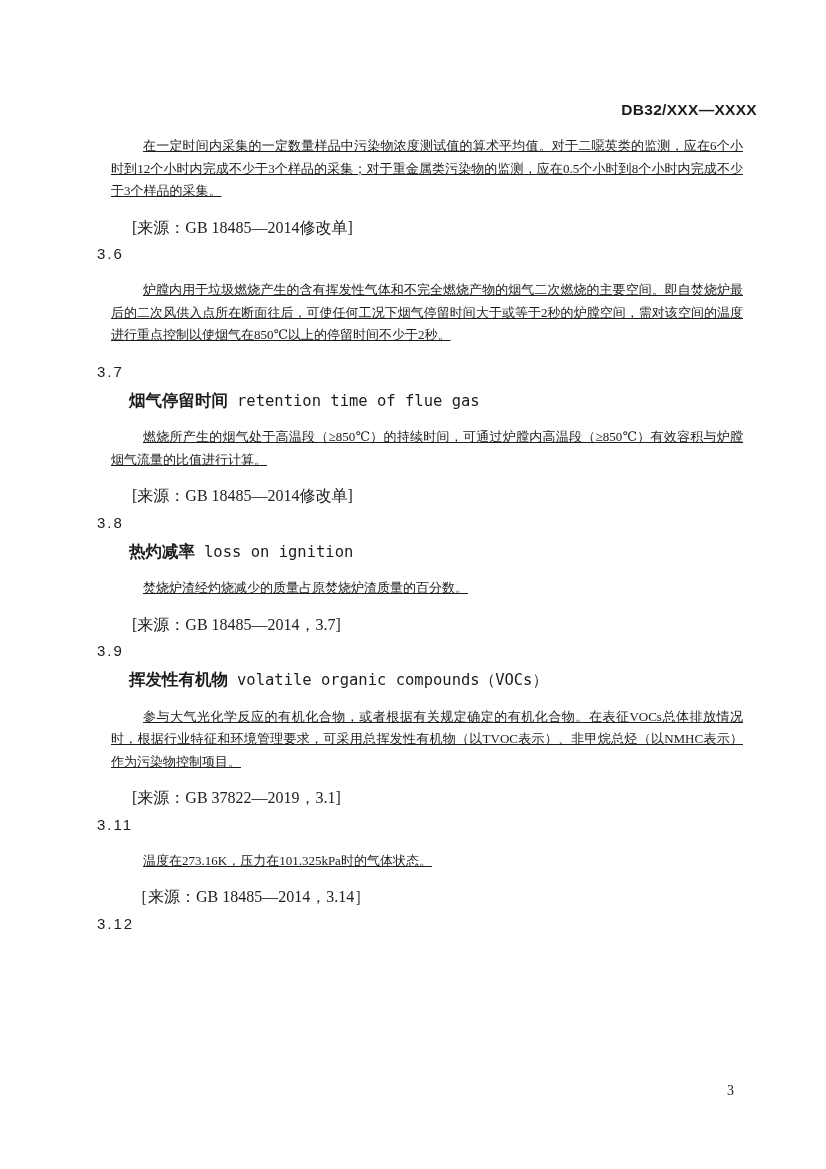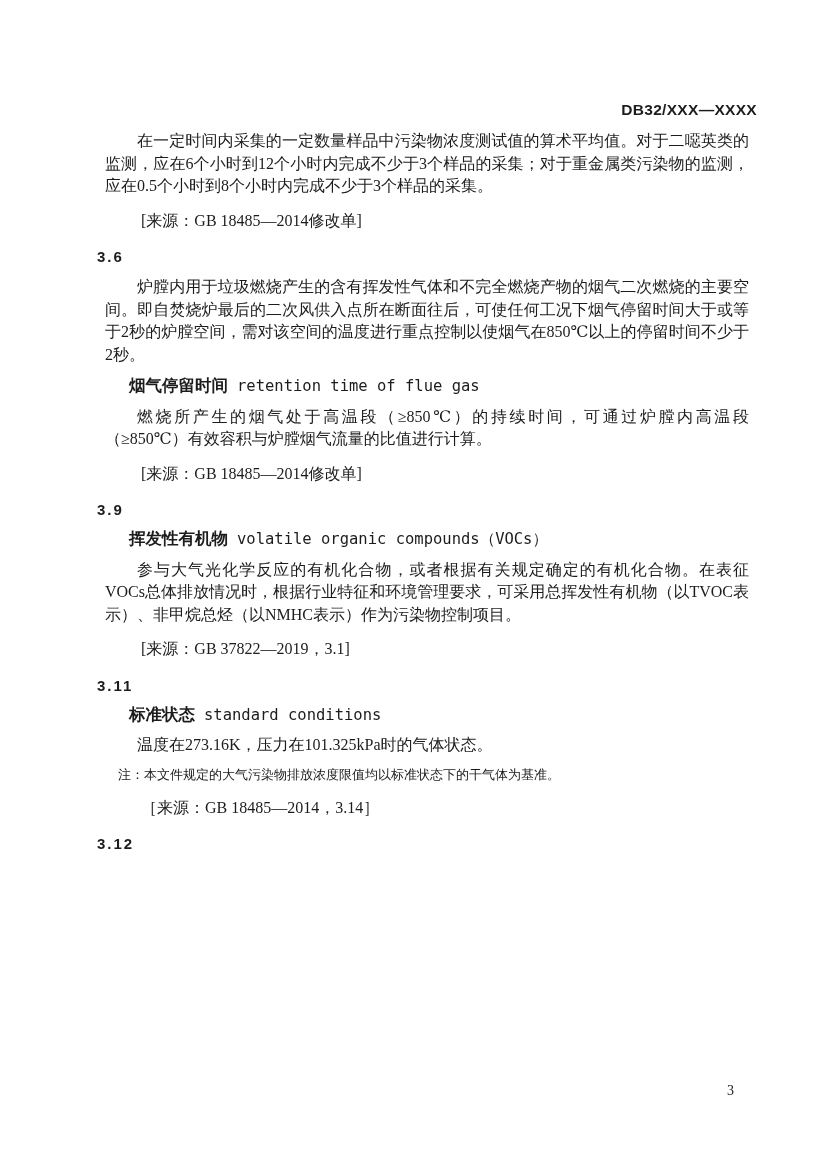--- a/index.html
+++ b/index.html
@@ -30,22 +30,21 @@
     line-height: 22px;
     letter-spacing: 0.3px;
     margin: 0 0 9px 0;
   }
   .sec { margin: 0; }
   .sec-num {
     font-family: "Liberation Sans", "DejaVu Sans", sans-serif;
     font-size: 15px;
     line-height: 22px;
     letter-spacing: 2px;
-    margin: 14px 0 6px 0;
-    font-weight: bold;
+    margin: 4px 0 6px 0;
   }
   .term-heading {
     margin: 0;
     font-size: 16.5px;
     line-height: 22.5px;
     text-indent: 32px;
     font-weight: bold;
     font-family: "Liberation Sans", "DejaVu Sans", sans-serif;
     white-space: nowrap;
   }
@@ -53,34 +52,35 @@
     font-family: "Liberation Sans", "DejaVu Sans", sans-serif;
     font-weight: bold;
   }
   .term-en {
     font-family: "DejaVu Sans Mono", "Liberation Mono", monospace;
     font-weight: normal;
     font-size: 15.5px;
     margin-left: 9px;
   }
   .definition {
-    margin: 8px;
-    font-size: 16px;
+    margin: 14px;
+    font-size: 13px;
     line-height: 22.5px;
     text-align: justify;
     text-indent: 32px;
+    text-decoration: underline;
   }
   .note {
     margin: 1px 0 0 0;
     font-size: 13px;
     line-height: 20px;
     text-indent: 21px;
   }
   .source {
-    margin: 12px;
+    margin: 3px;
     font-size: 16px;
     line-height: 22.5px;
     text-indent: 32px;
   }
   .page-number {
     position: absolute;
     top: 1082px;
     right: 92px;
     font-size: 14px;
     line-height: 18px;
@@ -97,39 +97,44 @@
       <p class="definition auto-hide">在一定时间内采集的一定数量样品中污染物浓度测试值的算术平均值。对于二噁英类的监测，应在6个小时到12个小时内完成不少于3个样品的采集；对于重金属类污染物的监测，应在0.5个小时到8个小时内完成不少于3个样品的采集。</p>
       <p class="source auto-hide">[来源：GB 18485—2014修改单]</p>
     </section>
 
   <section class="sec">
       <div class="sec-num auto-hide">3.6</div>
       <p class="definition auto-hide">炉膛内用于垃圾燃烧产生的含有挥发性气体和不完全燃烧产物的烟气二次燃烧的主要空间。即自焚烧炉最后的二次风供入点所在断面往后，可使任何工况下烟气停留时间大于或等于2秒的炉膛空间，需对该空间的温度进行重点控制以使烟气在850℃以上的停留时间不少于2秒。</p>
     </section>
 
   <section class="sec">
+      <div class="sec-num auto-hide">3.7</div>
       <div class="term-heading auto-hide"><span class="term-zh">烟气停留时间</span><span class="term-en">retention time of flue gas</span></div>
       <p class="definition auto-hide">燃烧所产生的烟气处于高温段（≥850℃）的持续时间，可通过炉膛内高温段（≥850℃）有效容积与炉膛烟气流量的比值进行计算。</p>
       <p class="source auto-hide">[来源：GB 18485—2014修改单]</p>
     </section>
 
+  <section class="sec">
+      <div class="sec-num auto-hide">3.8</div>
+      <div class="term-heading auto-hide"><span class="term-zh">热灼减率</span><span class="term-en">loss on ignition</span></div>
+      <p class="definition auto-hide">焚烧炉渣经灼烧减少的质量占原焚烧炉渣质量的百分数。</p>
+      <p class="source auto-hide">[来源：GB 18485—2014，3.7]</p>
+    </section>
 
   <section class="sec">
       <div class="sec-num auto-hide">3.9</div>
       <div class="term-heading auto-hide"><span class="term-zh">挥发性有机物</span><span class="term-en">volatile organic compounds（VOCs）</span></div>
       <p class="definition auto-hide">参与大气光化学反应的有机化合物，或者根据有关规定确定的有机化合物。在表征VOCs总体排放情况时，根据行业特征和环境管理要求，可采用总挥发性有机物（以TVOC表示）、非甲烷总烃（以NMHC表示）作为污染物控制项目。</p>
       <p class="source auto-hide">[来源：GB 37822—2019，3.1]</p>
     </section>
 
 
   <section class="sec">
       <div class="sec-num auto-hide">3.11</div>
-      <div class="term-heading auto-hide"><span class="term-zh">标准状态</span><span class="term-en">standard conditions</span></div>
       <p class="definition auto-hide">温度在273.16K，压力在101.325kPa时的气体状态。</p>
-      <p class="note auto-hide">注：本文件规定的大气污染物排放浓度限值均以标准状态下的干气体为基准。</p>
       <p class="source auto-hide">［来源：GB 18485—2014，3.14］</p>
     </section>
 
   <section class="sec">
       <div class="sec-num auto-hide">3.12</div>
     </section>
 
   <div class="page-number">3</div>
 
 </div>

